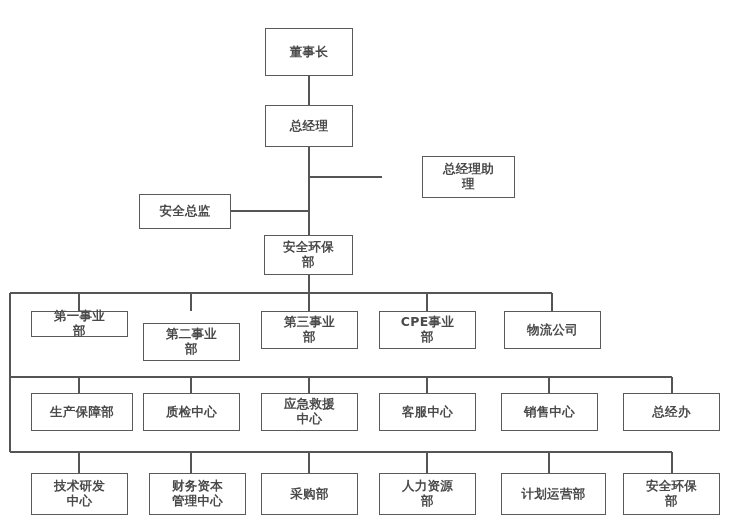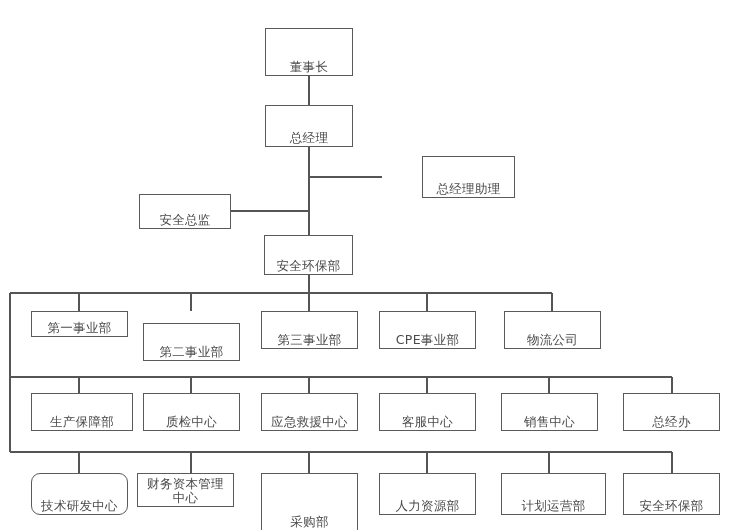--- a/index.html
+++ b/index.html
@@ -23,29 +23,30 @@
     top: 0;
     width: 755px;
     height: 530px;
   }
   .node-box {
     position: absolute;
     box-sizing: border-box;
     background: #ffffff;
     border: 1.6px solid #5a5a5a;
     display: flex;
-    align-items: flex-end;
+    align-items: center;
     justify-content: center;
     text-align: center;
     color: #4a4a4a;
     font-size: 12.5px;
     line-height: 1.18;
     letter-spacing: 0.3px;
-    padding: 0 3px;
+    padding: 0 16px;
     word-break: break-all;
+    font-weight: bold;
   }
   .node-label {
     display: block;
     width: 100%;
   }
 </style>
 </head>
 <body>
 
 <div id="chart-root">
@@ -141,27 +142,27 @@
   <div class="node-box" style="left:379px;top:393px;width:97px;height:38px;">
     <span class="node-label">客服中心</span>
   </div>
   <div class="node-box" style="left:501px;top:393px;width:97px;height:38px;">
     <span class="node-label">销售中心</span>
   </div>
   <div class="node-box" style="left:623px;top:393px;width:97px;height:38px;">
     <span class="node-label">总经办</span>
   </div>
 
-  <div class="node-box" style="left:31px;top:473px;width:97px;height:42px;border-radius:9px;">
+  <div class="node-box" style="left:31px;top:473px;width:97px;height:42px;">
     <span class="node-label">技术研发中心</span>
   </div>
-  <div class="node-box" style="left:137px;top:473px;width:97px;height:34px;">
+  <div class="node-box" style="left:149px;top:473px;width:97px;height:42px;">
     <span class="node-label">财务资本管理中心</span>
   </div>
-  <div class="node-box" style="left:261px;top:473px;width:97px;height:58px;">
+  <div class="node-box" style="left:261px;top:473px;width:97px;height:42px;">
     <span class="node-label">采购部</span>
   </div>
   <div class="node-box" style="left:379px;top:473px;width:97px;height:42px;">
     <span class="node-label">人力资源部</span>
   </div>
   <div class="node-box" style="left:501px;top:473px;width:105px;height:42px;">
     <span class="node-label">计划运营部</span>
   </div>
   <div class="node-box" style="left:623px;top:473px;width:97px;height:42px;">
     <span class="node-label">安全环保部</span>

